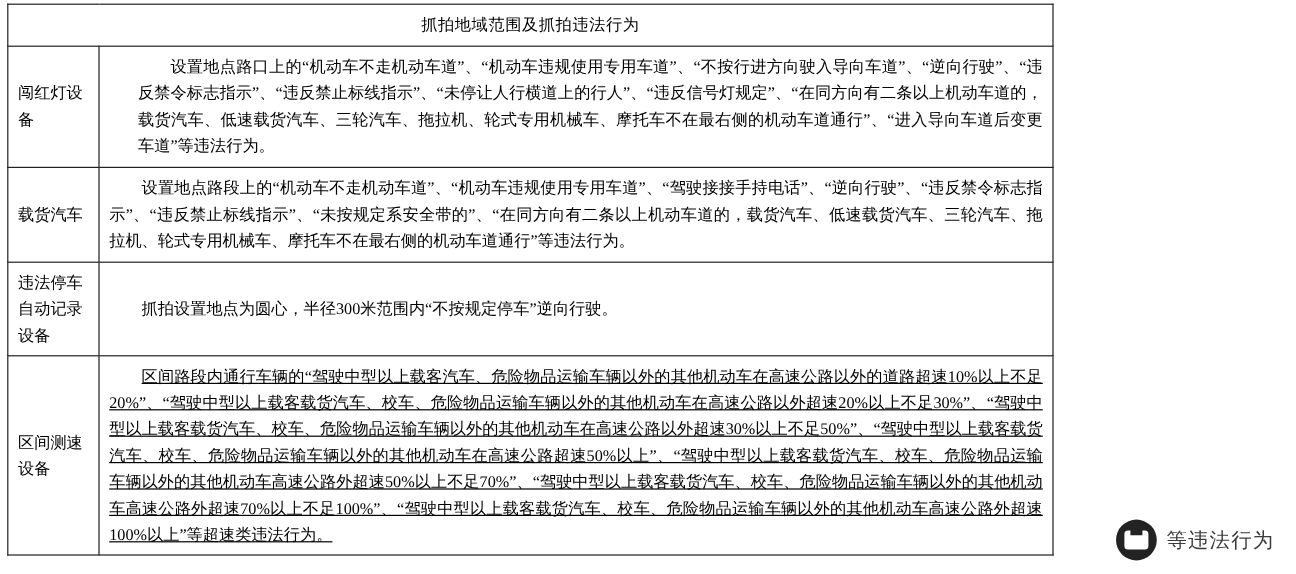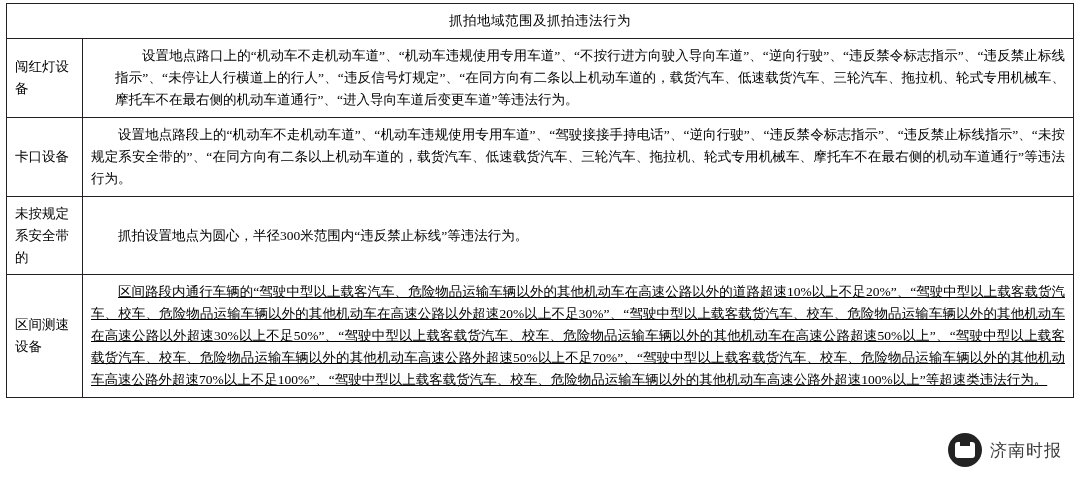--- a/index.html
+++ b/index.html
@@ -16,21 +16,21 @@
     position: relative;
   }
   .page {
     position: relative;
     width: 1080px;
     height: 478px;
     box-sizing: border-box;
   }
   table.doc-table {
     border-collapse: collapse;
-    width: 1068px;
+    width: 872px;
     margin: 3px 6px 0 6px;
     table-layout: fixed;
     border-radius: 23px;
   }
   table.doc-table td {
     border: 1px solid #231f20;
     vertical-align: middle;
     padding: 6px 8px;
     font-size: 13.5px;
     line-height: 1.62;
@@ -119,35 +119,35 @@
       <tr>
         <td class="header-cell" colspan="2">抓拍地域范围及抓拍违法行为</td>
       </tr>
 
       <tr class="row-redlight">
         <td class="label-cell">闯红灯设备</td>
         <td class="body-cell">设置地点路口上的“机动车不走机动车道”、“机动车违规使用专用车道”、“不按行进方向驶入导向车道”、“逆向行驶”、“违反禁令标志指示”、“违反禁止标线指示”、“未停让人行横道上的行人”、“违反信号灯规定”、“在同方向有二条以上机动车道的，载货汽车、低速载货汽车、三轮汽车、拖拉机、轮式专用机械车、摩托车不在最右侧的机动车道通行”、“进入导向车道后变更车道”等违法行为。</td>
       </tr>
 
       <tr class="row-bayonet">
-        <td class="label-cell">卡口设备</td>
+        <td class="label-cell">载货汽车</td>
         <td class="body-cell">设置地点路段上的“机动车不走机动车道”、“机动车违规使用专用车道”、“驾驶接接手持电话”、“逆向行驶”、“违反禁令标志指示”、“违反禁止标线指示”、“未按规定系安全带的”、“在同方向有二条以上机动车道的，载货汽车、低速载货汽车、三轮汽车、拖拉机、轮式专用机械车、摩托车不在最右侧的机动车道通行”等违法行为。</td>
       </tr>
 
       <tr class="row-parking">
-        <td class="label-cell">未按规定系安全带的</td>
-        <td class="body-cell">抓拍设置地点为圆心，半径300米范围内“违反禁止标线”等违法行为。</td>
+        <td class="label-cell">违法停车自动记录设备</td>
+        <td class="body-cell">抓拍设置地点为圆心，半径300米范围内“不按规定停车”逆向行驶。</td>
       </tr>
 
       <tr class="row-section">
         <td class="label-cell">区间测速设备</td>
         <td class="body-cell">区间路段内通行车辆的“驾驶中型以上载客汽车、危险物品运输车辆以外的其他机动车在高速公路以外的道路超速10%以上不足20%”、“驾驶中型以上载客载货汽车、校车、危险物品运输车辆以外的其他机动车在高速公路以外超速20%以上不足30%”、“驾驶中型以上载客载货汽车、校车、危险物品运输车辆以外的其他机动车在高速公路以外超速30%以上不足50%”、“驾驶中型以上载客载货汽车、校车、危险物品运输车辆以外的其他机动车在高速公路超速50%以上”、“驾驶中型以上载客载货汽车、校车、危险物品运输车辆以外的其他机动车高速公路外超速50%以上不足70%”、“驾驶中型以上载客载货汽车、校车、危险物品运输车辆以外的其他机动车高速公路外超速70%以上不足100%”、“驾驶中型以上载客载货汽车、校车、危险物品运输车辆以外的其他机动车高速公路外超速100%以上”等超速类违法行为。</td>
       </tr>
 
     </tbody>
   </table>
 
   <div class="watermark">
     <div class="wm-logo"></div>
-    <div class="wm-text">济南时报</div>
+    <div class="wm-text">等违法行为</div>
   </div>
 
 </div>
 
 </body></html>

